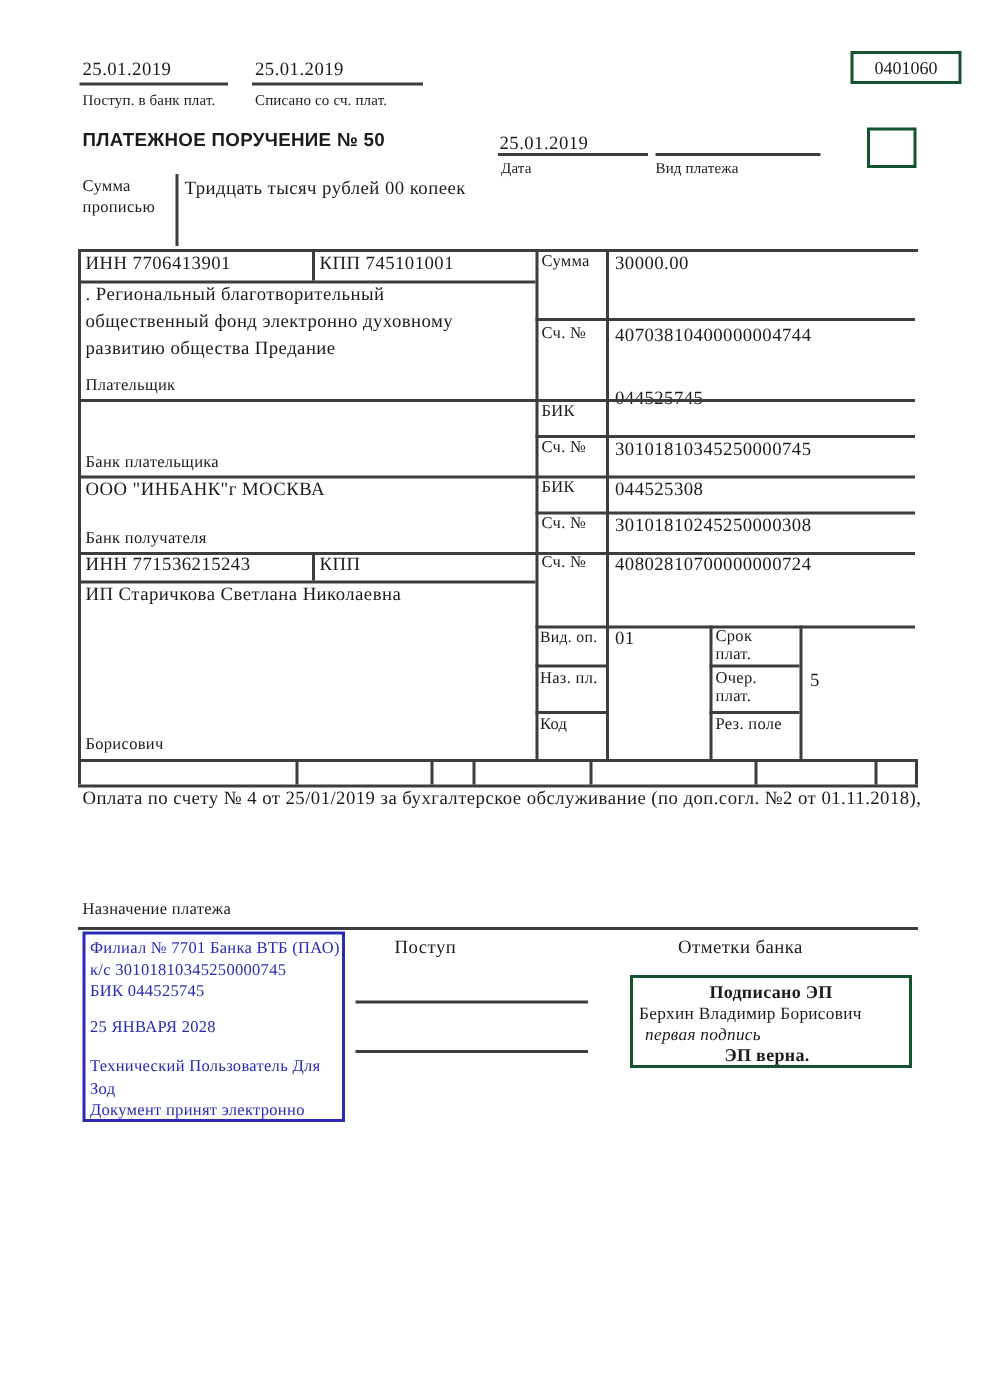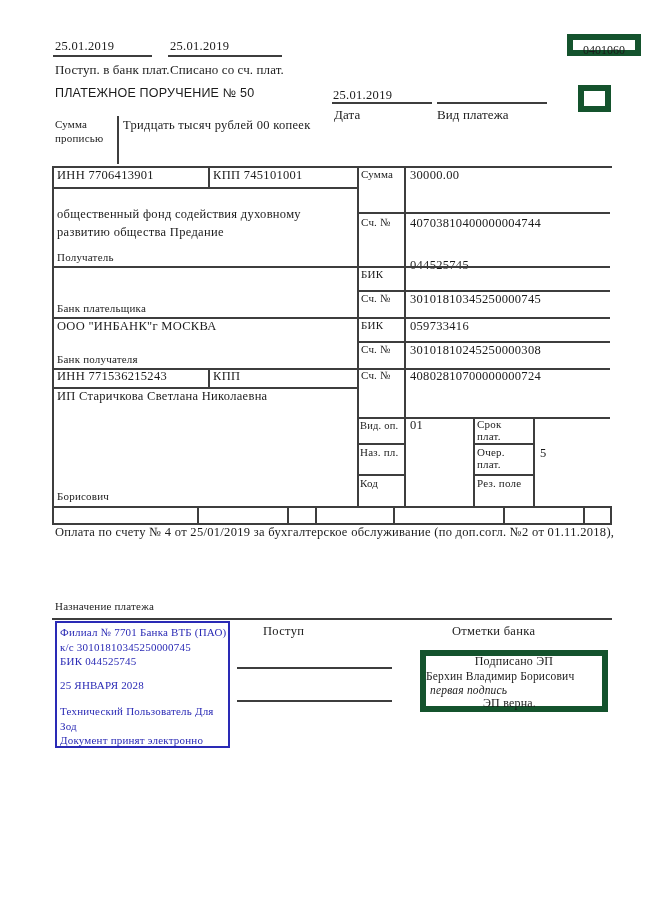--- a/index.html
+++ b/index.html
@@ -1,26 +1,26 @@
 <!DOCTYPE html>
 <html><head>
 <meta charset="utf-8">
 <style>
   html,body{margin:0;padding:0;background:#ffffff;}
   #doc{position:relative;width:660px;height:919px;background:#ffffff;overflow:hidden;
        font-family:"Liberation Serif",serif;color:#1b1b1b;}
   .t{position:absolute;font-size:12.5px;letter-spacing:.3px;white-space:nowrap;line-height:1.1;}
   .lbl{position:absolute;font-size:11px;letter-spacing:.2px;white-space:nowrap;line-height:1.05;}
-  .sm{position:absolute;font-size:13px;letter-spacing:.1px;white-space:nowrap;}
-  .b{font-weight:normal;}
+  .sm{position:absolute;font-size:10px;letter-spacing:.1px;white-space:nowrap;}
+  .b{font-weight:bold;}
   .i{font-style:italic;}
   .sans{font-family:"Liberation Sans",sans-serif;}
   .wrap{white-space:normal;}
   .ln{position:absolute;background:#3d3d3d;}
-  .box{position:absolute;border:6px solid #14532d;box-sizing:border-box;}
+  .box{position:absolute;border:2px solid #14532d;box-sizing:border-box;}
   .blue-box{position:absolute;border:2px solid #2a2ab5;box-sizing:border-box;}
   .blueblock{position:absolute;font-size:11px;line-height:14.5px;letter-spacing:.2px;white-space:nowrap;}
   .center{text-align:center;}
 </style>
 </head>
 <body>
 
 <div id="doc">
 
   <span class="t" style="left:55px;top:40px">25.01.2019</span>
@@ -39,35 +39,36 @@
   <div class="box" style="left:578px;top:85px;width:33px;height:27px"></div>
 
   <span class="lbl" style="left:55px;top:119px">Сумма</span>
   <span class="lbl" style="left:55px;top:133px">прописью</span>
   <span class="t" style="left:123px;top:119px">Тридцать тысяч рублей 00 копеек</span>
 
   <span class="t" style="left:57px;top:169px">ИНН 7706413901</span>
   <span class="t" style="left:213px;top:169px">КПП 745101001</span>
   <span class="lbl" style="left:361px;top:169px">Сумма</span>
   <span class="t" style="left:410px;top:169px">30000.00</span>
-  <span class="t" style="left:57px;top:208px">общественный фонд содействия духовному</span>
+  <span class="t" style="left:57px;top:190px">. Региональный благотворительный</span>
+  <span class="t" style="left:57px;top:208px">общественный фонд электронно духовному</span>
   <span class="t" style="left:57px;top:226px">развитию общества Предание</span>
   <span class="lbl" style="left:361px;top:217px">Сч. №</span>
   <span class="t" style="left:410px;top:217px">40703810400000004744</span>
-  <span class="lbl" style="left:57px;top:252px">Получатель</span>
+  <span class="lbl" style="left:57px;top:252px">Плательщик</span>
 
   <span class="lbl" style="left:361px;top:269px">БИК</span>
   <span class="t" style="left:410px;top:259px">044525745</span>
   <span class="lbl" style="left:361px;top:293px">Сч. №</span>
   <span class="t" style="left:410px;top:293px">30101810345250000745</span>
   <span class="lbl" style="left:57px;top:303px">Банк плательщика</span>
 
   <span class="t" style="left:57px;top:320px">ООО "ИНБАНК"г МОСКВА</span>
   <span class="lbl" style="left:361px;top:320px">БИК</span>
-  <span class="t" style="left:410px;top:320px">059733416</span>
+  <span class="t" style="left:410px;top:320px">044525308</span>
   <span class="lbl" style="left:361px;top:344px">Сч. №</span>
   <span class="t" style="left:410px;top:344px">30101810245250000308</span>
   <span class="lbl" style="left:57px;top:354px">Банк получателя</span>
 
   <span class="t" style="left:57px;top:370px">ИНН 771536215243</span>
   <span class="t" style="left:213px;top:370px">КПП</span>
   <span class="lbl" style="left:361px;top:370px">Сч. №</span>
   <span class="t" style="left:410px;top:370px">40802810700000000724</span>
   <span class="t" style="left:57px;top:390px">ИП Старичкова Светлана Николаевна</span>
   <span class="lbl" style="left:57px;top:491px">Борисович</span>

